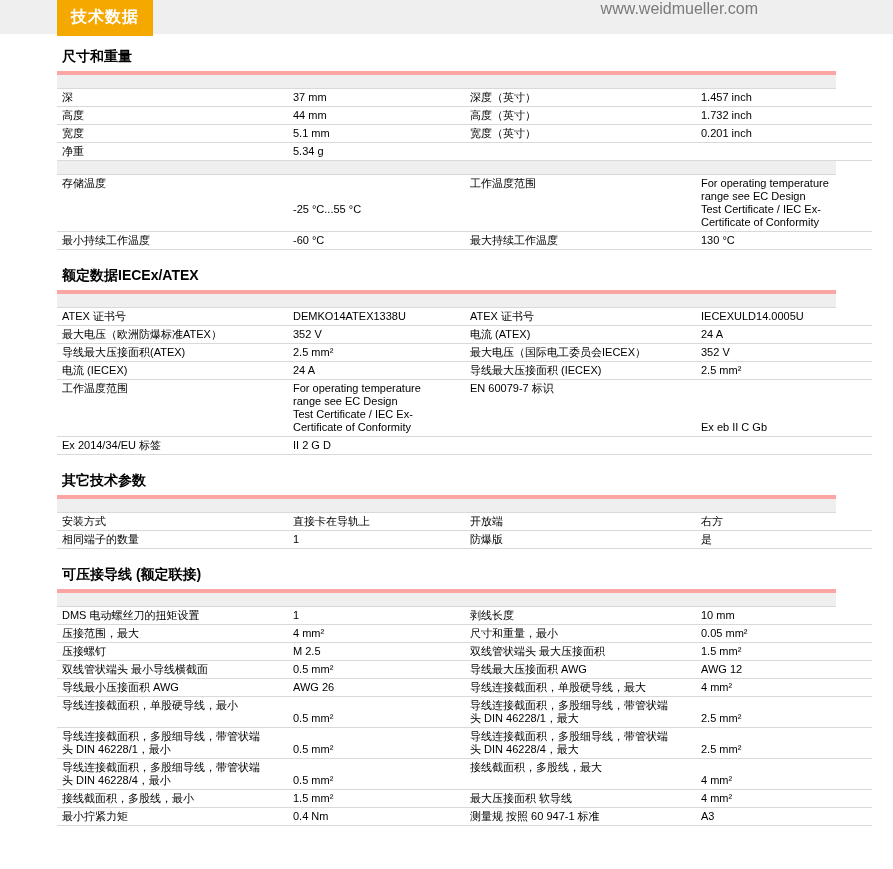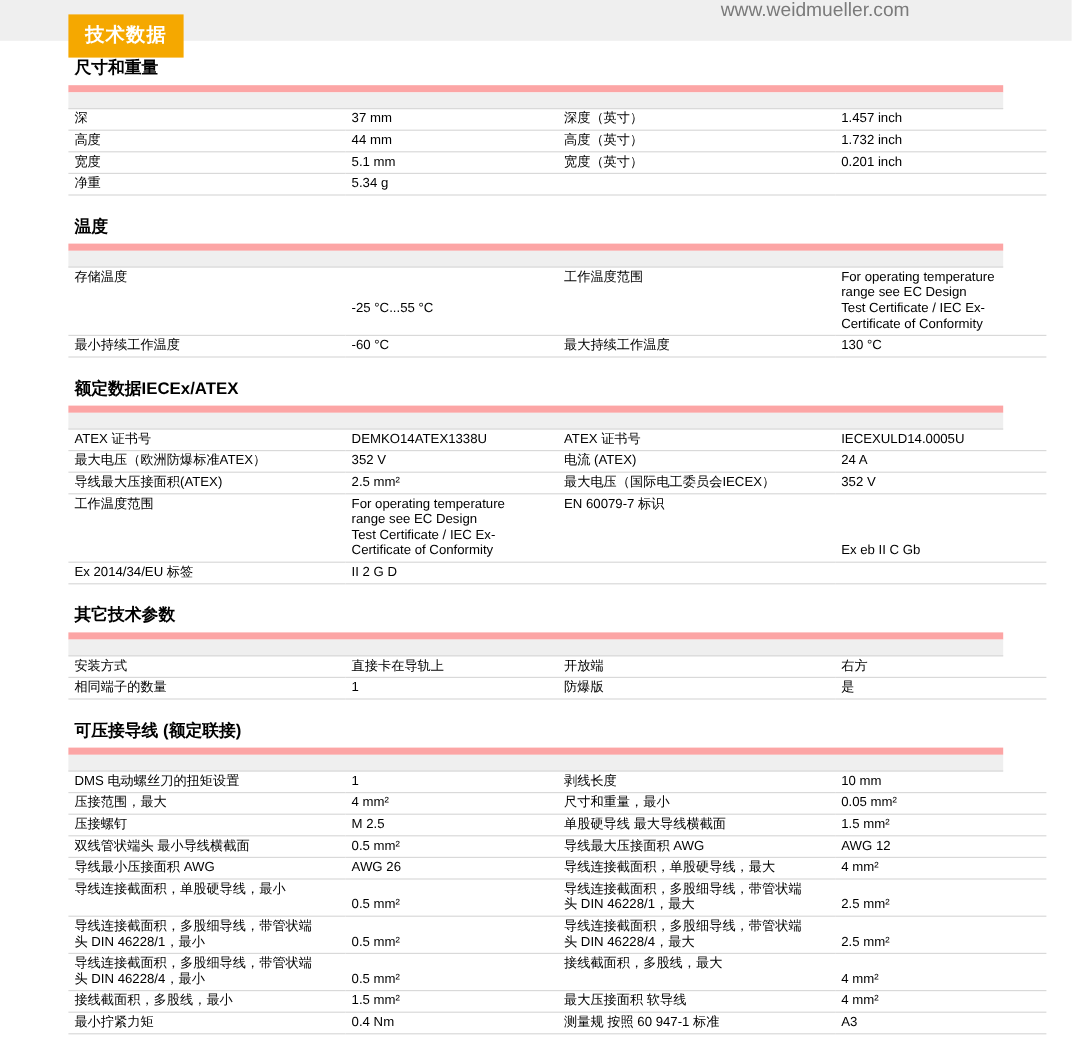--- a/index.html
+++ b/index.html
@@ -29,21 +29,21 @@
     position: absolute;
     left: 0;
     top: 0;
     width: 893px;
     height: 34px;
     background: #efefef;
   }
   .header-tab {
     position: absolute;
     left: 57px;
-    top: 12px;
+    top: 0;
     background: #f5a800;
     color: #ffffff;
     font-size: 16px;
     font-weight: bold;
     padding: 7px 14px 8px 14px;
     letter-spacing: 1px;
   }
   .header-url {
     position: absolute;
     right: 135px;
@@ -56,21 +56,21 @@
     left: 57px;
     top: 44px;
     width: 779px;
   }
   
   .section-title {
     font-size: 14px;
     font-weight: bold;
     color: #000;
     padding: 4px 0 5px 5px;
-    border-bottom: 6px solid #fca5a5;
+    border-bottom: 4px solid #fca5a5;
     margin-top: 13px;
   }
   .section-title.first { margin-top: 0; }
   .spacer-row {
     height: 13px;
     background: #efefef;
     border-bottom: 1px solid #d9d9d9;
   }
   table.spec {
     width: 100%;
@@ -126,21 +126,20 @@
               <td class="val-r multi">0.201 inch</td>
             </tr>
             <tr>
               <td class="lbl-l multi">净重</td>
               <td class="val-l multi">5.34 g</td>
               <td class="lbl-r multi"></td>
               <td class="val-r multi"></td>
             </tr>
           </tbody>
         </table>
-        <div class="section-title">温度</div>
         <div class="spacer-row"></div>
         <table class="spec">
           <tbody>
             <tr>
               <td class="lbl-l multi">存储温度</td>
               <td class="val-l multi">
 
 -25 °C...55 °C</td>
               <td class="lbl-r multi">工作温度范围</td>
               <td class="val-r multi">For operating temperature
@@ -170,20 +169,26 @@
               <td class="lbl-l multi">最大电压（欧洲防爆标准ATEX）</td>
               <td class="val-l multi">352 V</td>
               <td class="lbl-r multi">电流 (ATEX)</td>
               <td class="val-r multi">24 A</td>
             </tr>
             <tr>
               <td class="lbl-l multi">导线最大压接面积(ATEX)</td>
               <td class="val-l multi">2.5 mm²</td>
               <td class="lbl-r multi">最大电压（国际电工委员会IECEX）</td>
               <td class="val-r multi">352 V</td>
+            </tr>
+            <tr>
+              <td class="lbl-l multi">电流 (IECEX)</td>
+              <td class="val-l multi">24 A</td>
+              <td class="lbl-r multi">导线最大压接面积 (IECEX)</td>
+              <td class="val-r multi">2.5 mm²</td>
             </tr>
             <tr>
               <td class="lbl-l multi">工作温度范围</td>
               <td class="val-l multi">For operating temperature
 range see EC Design
 Test Certificate / IEC Ex-
 Certificate of Conformity</td>
               <td class="lbl-r multi">EN 60079-7 标识</td>
               <td class="val-r multi">
 
@@ -228,21 +233,21 @@
             </tr>
             <tr>
               <td class="lbl-l multi">压接范围，最大</td>
               <td class="val-l multi">4 mm²</td>
               <td class="lbl-r multi">尺寸和重量，最小</td>
               <td class="val-r multi">0.05 mm²</td>
             </tr>
             <tr>
               <td class="lbl-l multi">压接螺钉</td>
               <td class="val-l multi">M 2.5</td>
-              <td class="lbl-r multi">单股硬导线 最大导线横截面</td>
+              <td class="lbl-r multi">双线管状端头 最大压接面积</td>
               <td class="val-r multi">1.5 mm²</td>
             </tr>
             <tr>
               <td class="lbl-l multi">双线管状端头 最小导线横截面</td>
               <td class="val-l multi">0.5 mm²</td>
               <td class="lbl-r multi">导线最大压接面积 AWG</td>
               <td class="val-r multi">AWG 12</td>
             </tr>
             <tr>
               <td class="lbl-l multi">导线最小压接面积 AWG</td>

